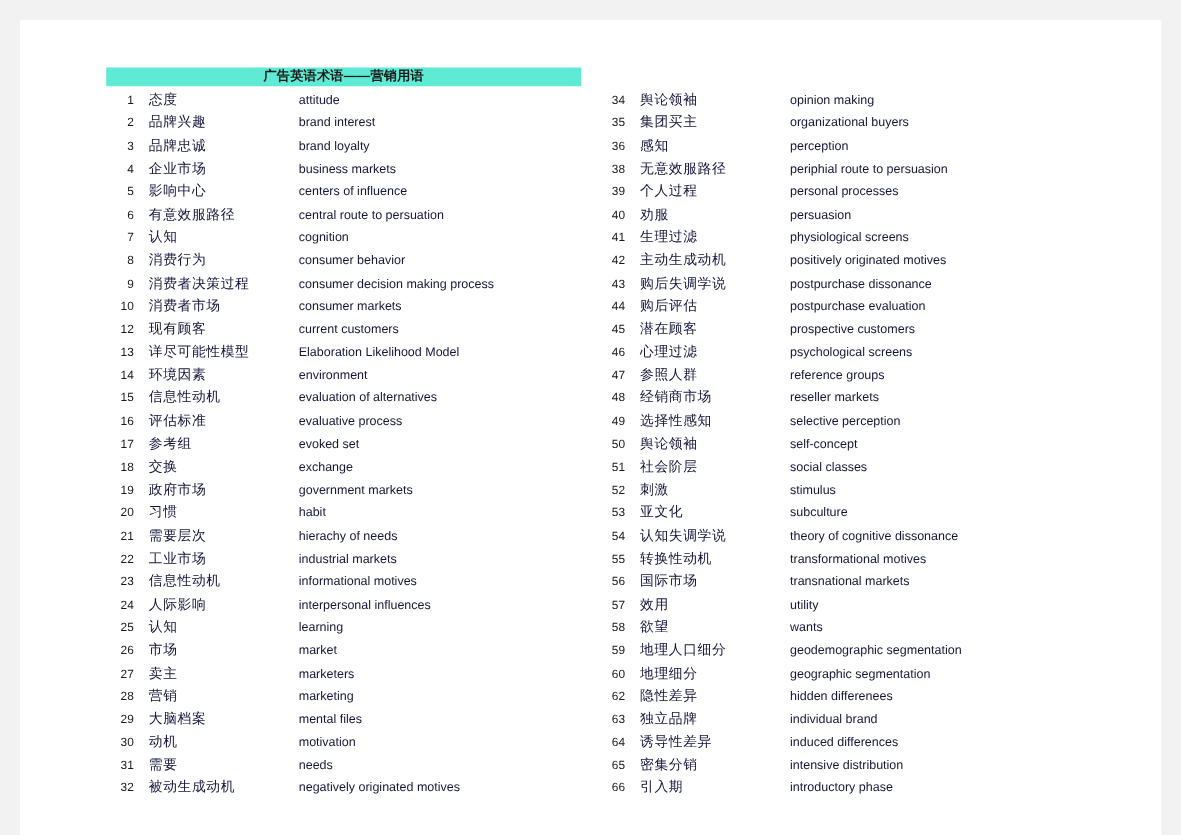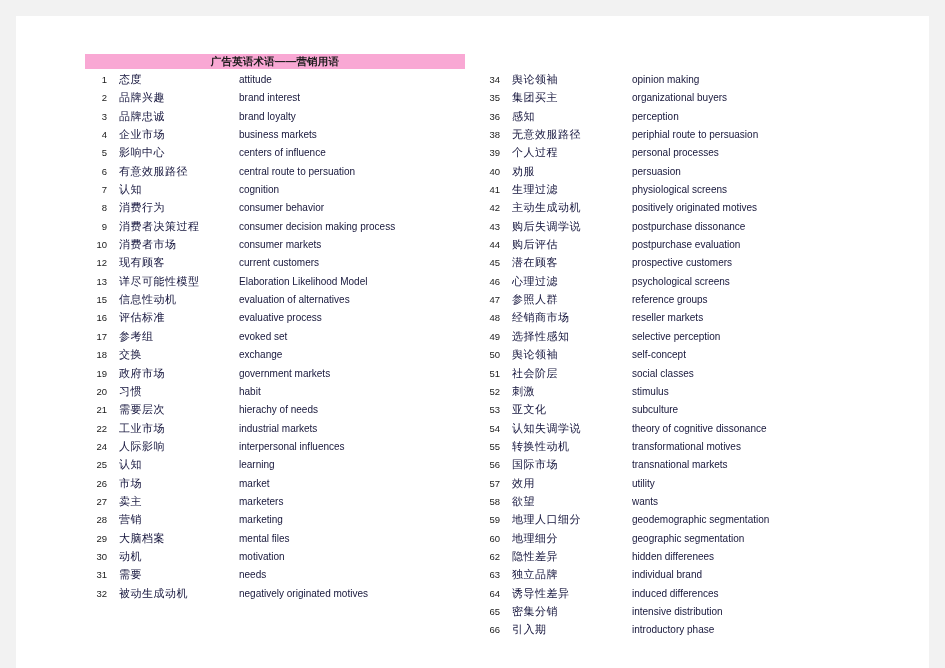--- a/index.html
+++ b/index.html
@@ -32,21 +32,21 @@
   .col {
     position: absolute;
     top: 38px;
     width: 380px;
   }
   .col-left  { left: 69px; }
   .col-right { left: 462px; }
 
   .title-bar {
     height: 15px;
-    background: #f9a8d4;
+    background: #5eead4;
     margin-bottom: 3px;
     display: flex;
     align-items: center;
     justify-content: center;
   }
   .title-bar.blank { background: transparent; }
   .title-text {
     font-size: 10.5px;
     font-weight: bold;
     color: #1a1a1a;
@@ -156,20 +156,25 @@
             <span class="cell-num">12</span>
             <span class="cell-zh">现有顾客</span>
             <span class="cell-en">current customers</span>
           </div>
           <div class="row">
             <span class="cell-num">13</span>
             <span class="cell-zh">详尽可能性模型</span>
             <span class="cell-en">Elaboration Likelihood Model</span>
           </div>
           <div class="row">
+            <span class="cell-num">14</span>
+            <span class="cell-zh">环境因素</span>
+            <span class="cell-en">environment</span>
+          </div>
+          <div class="row">
             <span class="cell-num">15</span>
             <span class="cell-zh">信息性动机</span>
             <span class="cell-en">evaluation of alternatives</span>
           </div>
           <div class="row">
             <span class="cell-num">16</span>
             <span class="cell-zh">评估标准</span>
             <span class="cell-en">evaluative process</span>
           </div>
           <div class="row">
@@ -196,20 +201,25 @@
             <span class="cell-num">21</span>
             <span class="cell-zh">需要层次</span>
             <span class="cell-en">hierachy of needs</span>
           </div>
           <div class="row">
             <span class="cell-num">22</span>
             <span class="cell-zh">工业市场</span>
             <span class="cell-en">industrial markets</span>
           </div>
           <div class="row">
+            <span class="cell-num">23</span>
+            <span class="cell-zh">信息性动机</span>
+            <span class="cell-en">informational motives</span>
+          </div>
+          <div class="row">
             <span class="cell-num">24</span>
             <span class="cell-zh">人际影响</span>
             <span class="cell-en">interpersonal influences</span>
           </div>
           <div class="row">
             <span class="cell-num">25</span>
             <span class="cell-zh">认知</span>
             <span class="cell-en">learning</span>
           </div>
           <div class="row">

